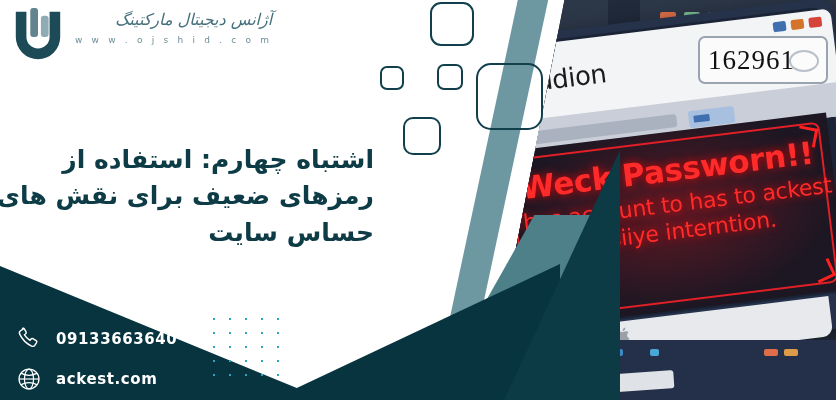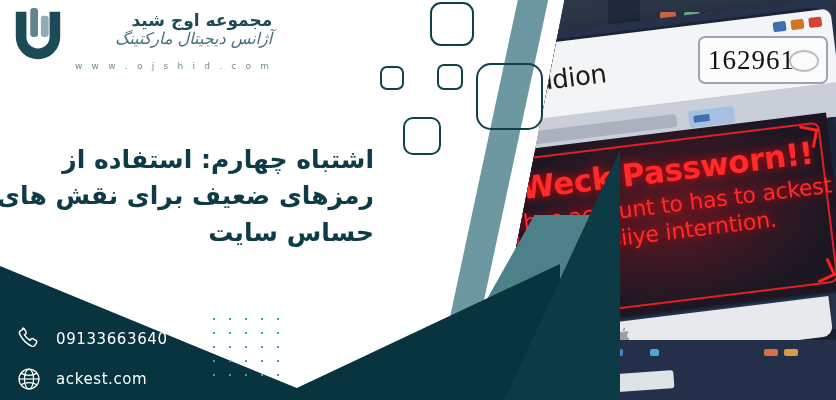--- a/index.html
+++ b/index.html
@@ -64,31 +64,31 @@
   .apple{position:absolute;left:152px;top:327px;width:16px;height:17px;transform:rotate(-7deg);}
   .desk{position:absolute;left:0;bottom:0;width:100%;height:60px;background:#243049;}
   .keyb{position:absolute;left:40px;bottom:6px;width:170px;height:18px;background:#dfe3e8;border-radius:3px;transform:rotate(-4deg);}
 
   
   .logo{position:absolute;left:10px;top:6px;display:flex;align-items:flex-start;gap:9px;}
   .logo-mark{width:56px;height:58px;}
   .logo-txt{padding-top:5px;text-align:right;direction:rtl;}
   .logo-l1{font-size:17px;font-weight:bold;color:#1d4a57;line-height:1.1;}
   .logo-l2{font-size:16px;color:#46717c;margin-top:0;line-height:1.1;font-style:italic;}
-  .logo-l3{font-size:9px;color:#6e8f98;letter-spacing:3.2px;margin-top:14px;direction:ltr;text-align:right;}
+  .logo-l3{font-size:9px;color:#6e8f98;letter-spacing:3.2px;margin-top:6px;direction:ltr;text-align:right;}
 
   
   .headline{position:absolute;right:462px;top:142px;width:400px;text-align:right;direction:rtl;
      color:#0d3b46;font-weight:bold;font-size:25px;line-height:1.45;}
 
   
   .contact{position:absolute;left:16px;top:326px;color:#ffffff;}
   .crow{display:flex;align-items:center;gap:14px;margin-bottom:14px;}
   .crow svg{flex:0 0 auto;}
-  .crow span{font-size:15px;letter-spacing:.6px;}
+  .crow span{font-size:15px;letter-spacing:.6px;font-weight:bold;}
 
   
   .sq{position:absolute;border:2px solid #11404c;border-radius:12px;}
 
   
   .dots{position:absolute;left:206px;top:312px;width:82px;height:72px;
      background-image:radial-gradient(#2aa6c4 1.1px, transparent 1.2px);
      background-size:16px 14px;}
 </style>
 </head>
@@ -184,21 +184,20 @@
 
   <div class="dots"></div>
 
   <div class="logo">
     <svg class="logo-mark" viewBox="0 0 58 60">
       <path fill="#1d4a57" d="M6 6h11v26a12 12 0 0 0 24 0V6h11v26a23 23 0 0 1-46 0z"></path>
       <rect x="21" y="2" width="8" height="30" rx="3" fill="#62848e"></rect>
       <rect x="32" y="10" width="8" height="22" rx="3" fill="#8fabb3"></rect>
     </svg>
     <div class="logo-txt">
-      <div class="logo-l1">مجموعه اوج شید</div>
       <div class="logo-l2">آژانس دیجیتال مارکتینگ</div>
       <div class="logo-l3">w w w . o j s h i d . c o m</div>
     </div>
   </div>
 
   <div class="headline">اشتباه چهارم: استفاده از رمزهای ضعیف برای نقش های حساس سایت</div>
 
   <div class="contact">
     <div class="crow">
       <svg width="26" height="26" viewBox="0 0 24 24">

